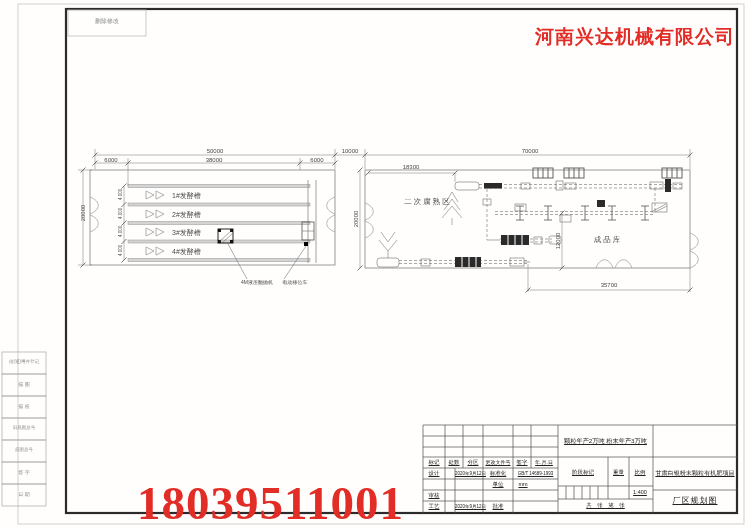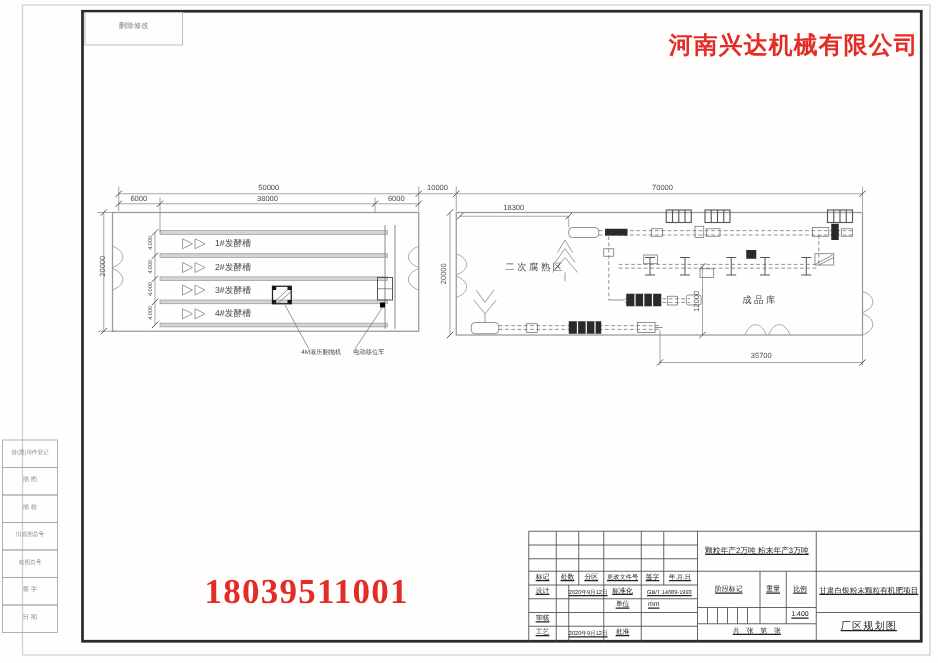--- a/index.html
+++ b/index.html
@@ -280,21 +280,21 @@
         <line x1="574" y1="486" x2="574" y2="499"></line>
       <line x1="582" y1="486" x2="582" y2="499"></line>
         <line x1="590" y1="486" x2="590" y2="499"></line>
       <line x1="598" y1="486" x2="598" y2="499"></line>
       <line x1="653" y1="425" x2="653" y2="513"></line>
     </g>
   </svg>
 
   <div class="t gray" style="left:70px;top:18px;width:74px;font-size:6px;">删除修改</div>
   <div class="t red" style="left:532px;top:27px;width:206px;font-size:19px;letter-spacing:1px;">河南兴达机械有限公司</div>
-  <div class="t red" style="left:137px;top:460px;width:190px;font-size:28px;letter-spacing:1px;text-align:right;">18039511001</div>
+  <div class="t red" style="left:137px;top:480px;width:190px;font-size:47px;letter-spacing:1px;text-align:center;">18039511001</div>
 
   <div class="t gray" style="left:2px;top:360px;width:44px;font-size:4.5px;">借(通)用件登记</div>
   <div class="t gray" style="left:2px;top:382px;width:44px;font-size:5px;">描 图</div>
   <div class="t gray" style="left:2px;top:404px;width:44px;font-size:5px;">描 校</div>
   <div class="t gray" style="left:2px;top:426px;width:44px;font-size:4.5px;">旧底图总号</div>
   <div class="t gray" style="left:2px;top:448px;width:44px;font-size:4.5px;">底图总号</div>
   <div class="t gray" style="left:2px;top:470px;width:44px;font-size:5px;">签 字</div>
   <div class="t gray" style="left:2px;top:492px;width:44px;font-size:5px;">日 期</div>
 
   <div class="t" style="left:185px;top:148px;width:60px;font-size:6px;">50000</div>
@@ -312,21 +312,21 @@
   <div class="t l" style="left:172px;top:248px;width:40px;font-size:7px;">4#发酵槽</div>
   <div class="t" style="left:236px;top:280px;width:42px;font-size:5px;">4M液压翻抛机</div>
   <div class="t" style="left:278px;top:280px;width:34px;font-size:5px;">电动移位车</div>
 
   <div class="t" style="left:331px;top:148px;width:38px;font-size:6px;">10000</div>
   <div class="t" style="left:505px;top:148px;width:50px;font-size:6px;">70000</div>
   <div class="t" style="left:388px;top:164px;width:46px;font-size:6px;">18300</div>
   <div class="t rot" style="left:335px;top:216px;width:42px;font-size:6px;">20000</div>
   <div class="t rot" style="left:537px;top:238px;width:42px;font-size:6px;">12000</div>
   <div class="t" style="left:584px;top:282px;width:50px;font-size:6px;">35700</div>
-  <div class="t" style="left:398px;top:210px;width:60px;font-size:7.5px;letter-spacing:2px;">二次腐熟区</div>
+  <div class="t" style="left:398px;top:198px;width:60px;font-size:7.5px;letter-spacing:2px;">二次腐熟区</div>
   <div class="t" style="left:586px;top:236px;width:44px;font-size:7.5px;letter-spacing:2px;">成品库</div>
 
   <div class="t tb" style="left:560px;top:438px;width:91px;font-size:6.2px;">颗粒年产2万吨  粉末年产3万吨</div>
   <div class="t tb" style="left:655px;top:470px;width:80px;font-size:6.1px;">甘肃白银粉末颗粒有机肥项目</div>
   <div class="t tb" style="left:655px;top:497px;width:80px;font-size:8px;letter-spacing:1px;">厂区规划图</div>
   <div class="t tb" style="left:424px;top:460px;width:20px;font-size:5.5px;">标记</div>
   <div class="t tb" style="left:446px;top:460px;width:16px;font-size:5.5px;">处数</div>
   <div class="t tb" style="left:464px;top:460px;width:18px;font-size:5.5px;">分区</div>
   <div class="t tb" style="left:483px;top:460px;width:30px;font-size:5px;">更改文件号</div>
   <div class="t tb" style="left:514px;top:460px;width:16px;font-size:5.5px;">签字</div>

